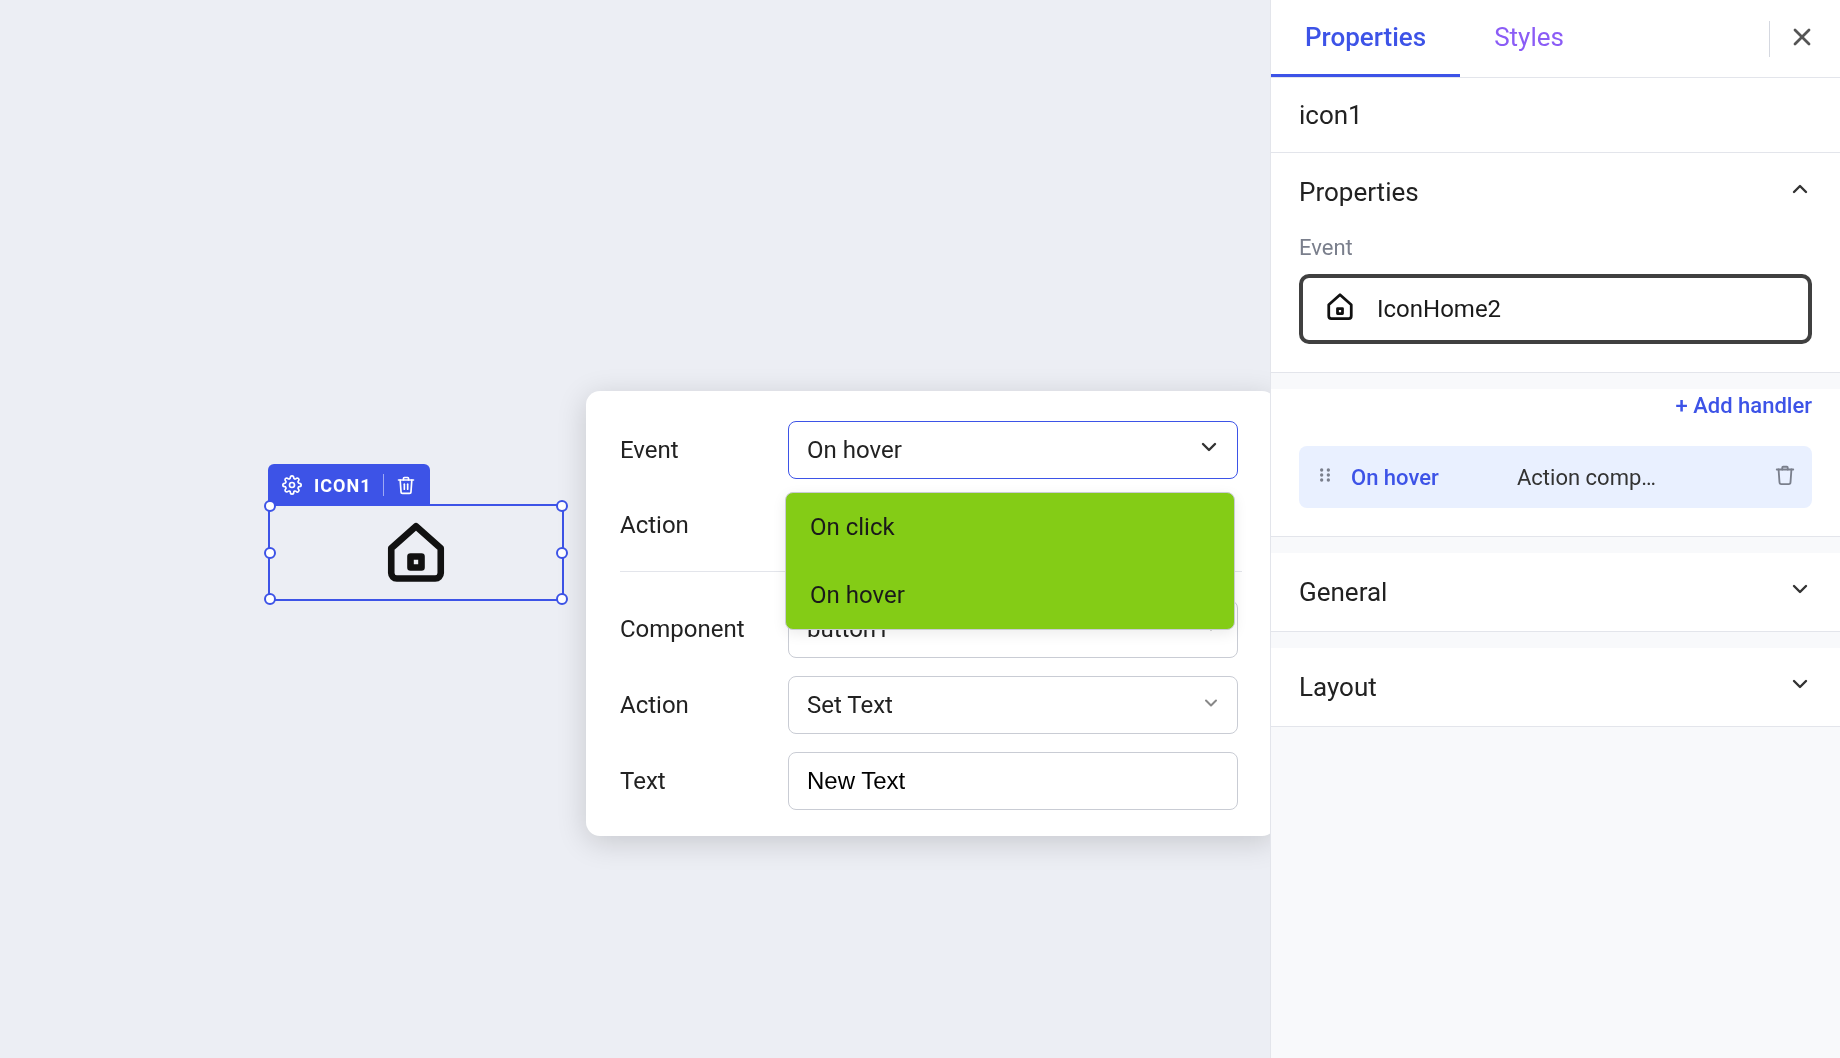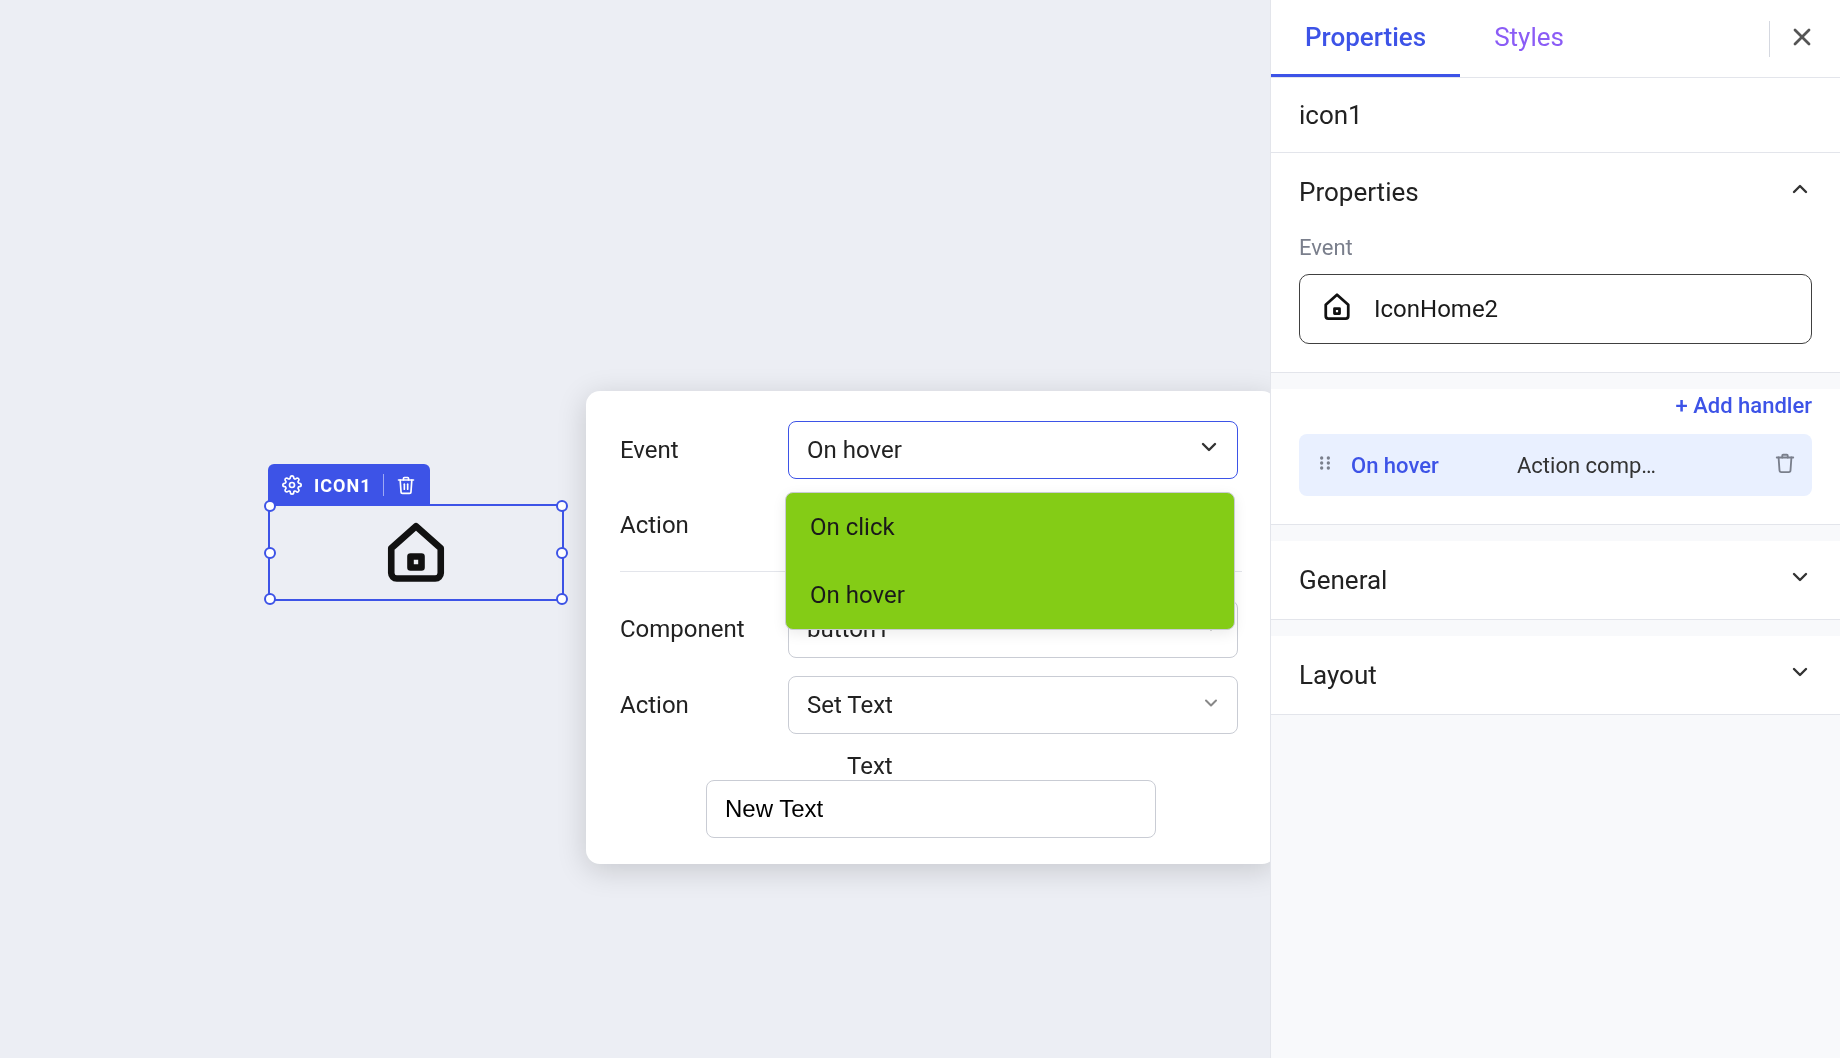--- a/index.html
+++ b/index.html
@@ -70,21 +70,21 @@
     border-radius: 14px;
     box-shadow: 0 6px 30px rgba(0,0,0,0.16);
     padding: 30px 34px 26px;
   }
   .popup .row {
     display: flex;
     align-items: center;
     margin-bottom: 32px;
   }
   .popup .row.tight { margin-bottom: 18px; }
-  .popup .row.last { margin-bottom: 0; flex-direction: column; }
+  .popup .row.last { margin-bottom: 0; }
   .popup .lbl {
     width: 168px;
     font-size: 24px;
     color: #222;
   }
   .popup .field {
     flex: 1;
   }
   .sel, .txt {
     width: 450px;
@@ -224,35 +224,35 @@
   .group-body {
     padding: 4px 28px 28px;
   }
   .sublbl {
     font-size: 22px;
     color: #7a7f8c;
     margin-bottom: 14px;
   }
   .icon-field {
     height: 70px;
-    border: 1px solid #404040;
+    border: 4px solid #404040;
     border-radius: 10px;
     display: flex;
     align-items: center;
     gap: 22px;
     padding: 12px 22px;
     font-size: 24px;
   }
 
   .add-handler {
     text-align: right;
     color: #3d53e7;
     font-size: 22px;
     cursor: pointer;
-    margin-bottom: 16px;
+    margin-bottom: 28px;
     font-weight: 500;
   }
 
   .handler-row {
     background: #e9f0ff;
     border-radius: 8px;
     height: 62px;
     display: flex;
     align-items: center;
     gap: 16px;

